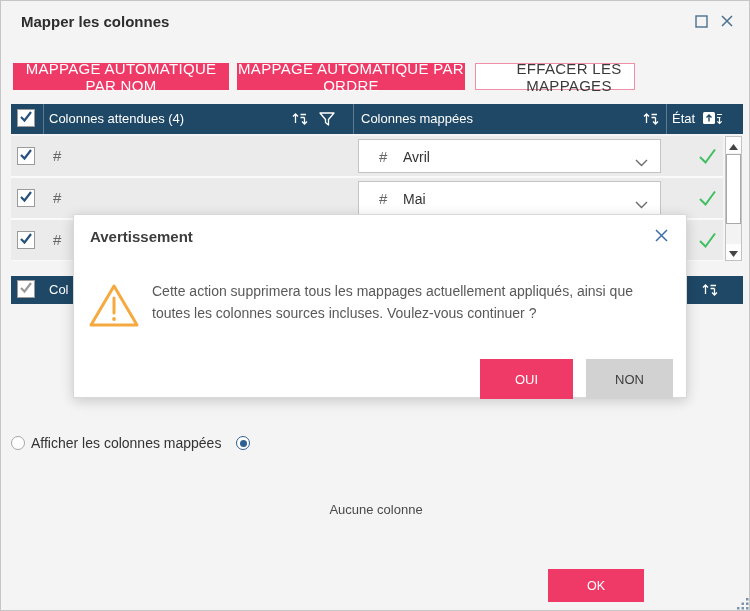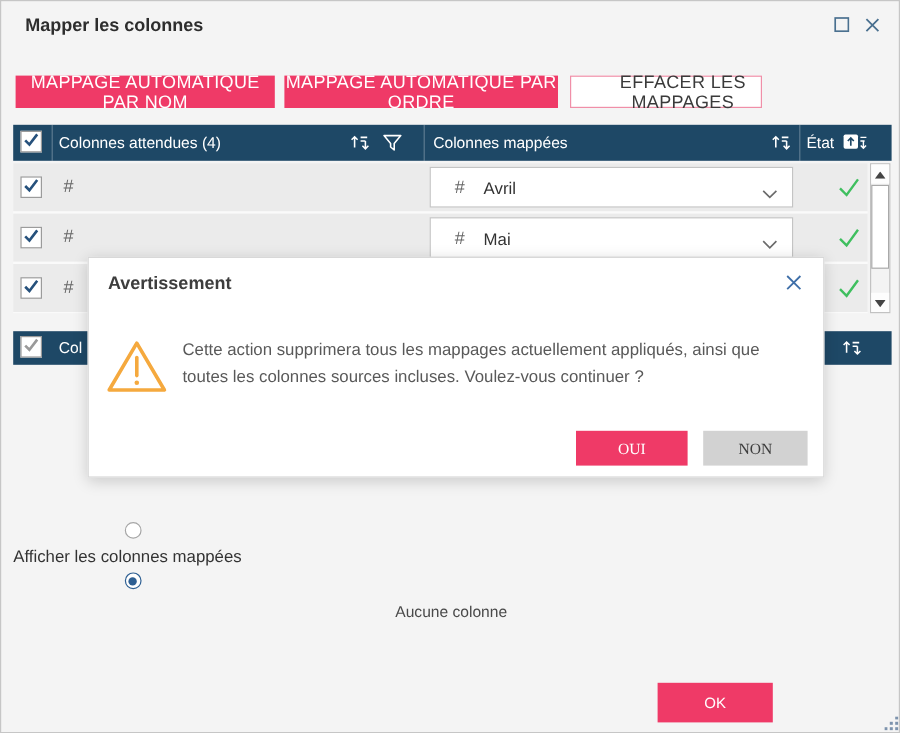--- a/index.html
+++ b/index.html
@@ -59,28 +59,28 @@
   
   .dialog {
     position:absolute; left:72px; top:213px; width:614px; height:184px;
     background:#ffffff; border:1px solid #d8d8d8; box-shadow:0 3px 12px rgba(0,0,0,.18); z-index:10;
   }
   .dlg-title { position:absolute; left:16px; top:13px; font-size:15px; font-weight:700; color:#3d3d3d; }
   .dlg-close { position:absolute; right:16px; top:13px; width:16px; height:16px; cursor:pointer; }
   .dlg-tri { position:absolute; left:13px; top:66px; }
   .dlg-msg { position:absolute; left:78px; top:66px; width:516px; font-size:14px; color:#595959; line-height:1.55; }
   .dlg-btn {
-    position:absolute; top:144px; height:29px; border:none; cursor:pointer;
-    font-family:Liberation Serif, serif; font-size:13px;
+    position:absolute; top:144px; height:40px; border:none; cursor:pointer;
+    font-family:Liberation Sans, sans-serif; font-size:13px;
     display:flex; align-items:center; justify-content:center;
   }
   .dlg-yes { left:406px; width:93px; background:#ef3a67; color:#fff; }
   .dlg-no { left:512px; width:87px; background:#d2d2d2; color:#3d3d3d; }
   
-  .radio-row { position:absolute; left:10px; top:434px; display:flex; align-items:center; gap:6px;flex-direction:column; }
+  .radio-row { position:absolute; left:10px; top:434px; display:flex; align-items:center; gap:6px; }
   .radio { width:14px; height:14px; border-radius:50%; background:#fff; border:1px solid #a6a6a6; cursor:pointer; flex:0 0 auto; }
   .radio.sel { border:1px solid #2e5f92; display:flex; align-items:center; justify-content:center; }
   .radio.sel::after { content:""; width:7px; height:7px; border-radius:50%; background:#2e5f92; }
   .radio-label { font-size:14px; color:#333; cursor:pointer; margin-right:9px; white-space:nowrap; }
   .empty-msg { position:absolute; left:0; top:501px; width:750px; text-align:center; font-size:13px; color:#4a4a4a; }
   
   .ft-btn {
     position:absolute; top:568px; height:33px; border:none; cursor:pointer;
     font-family:"Liberation Sans",sans-serif; font-size:12.5px;
     display:flex; align-items:center; justify-content:center;

